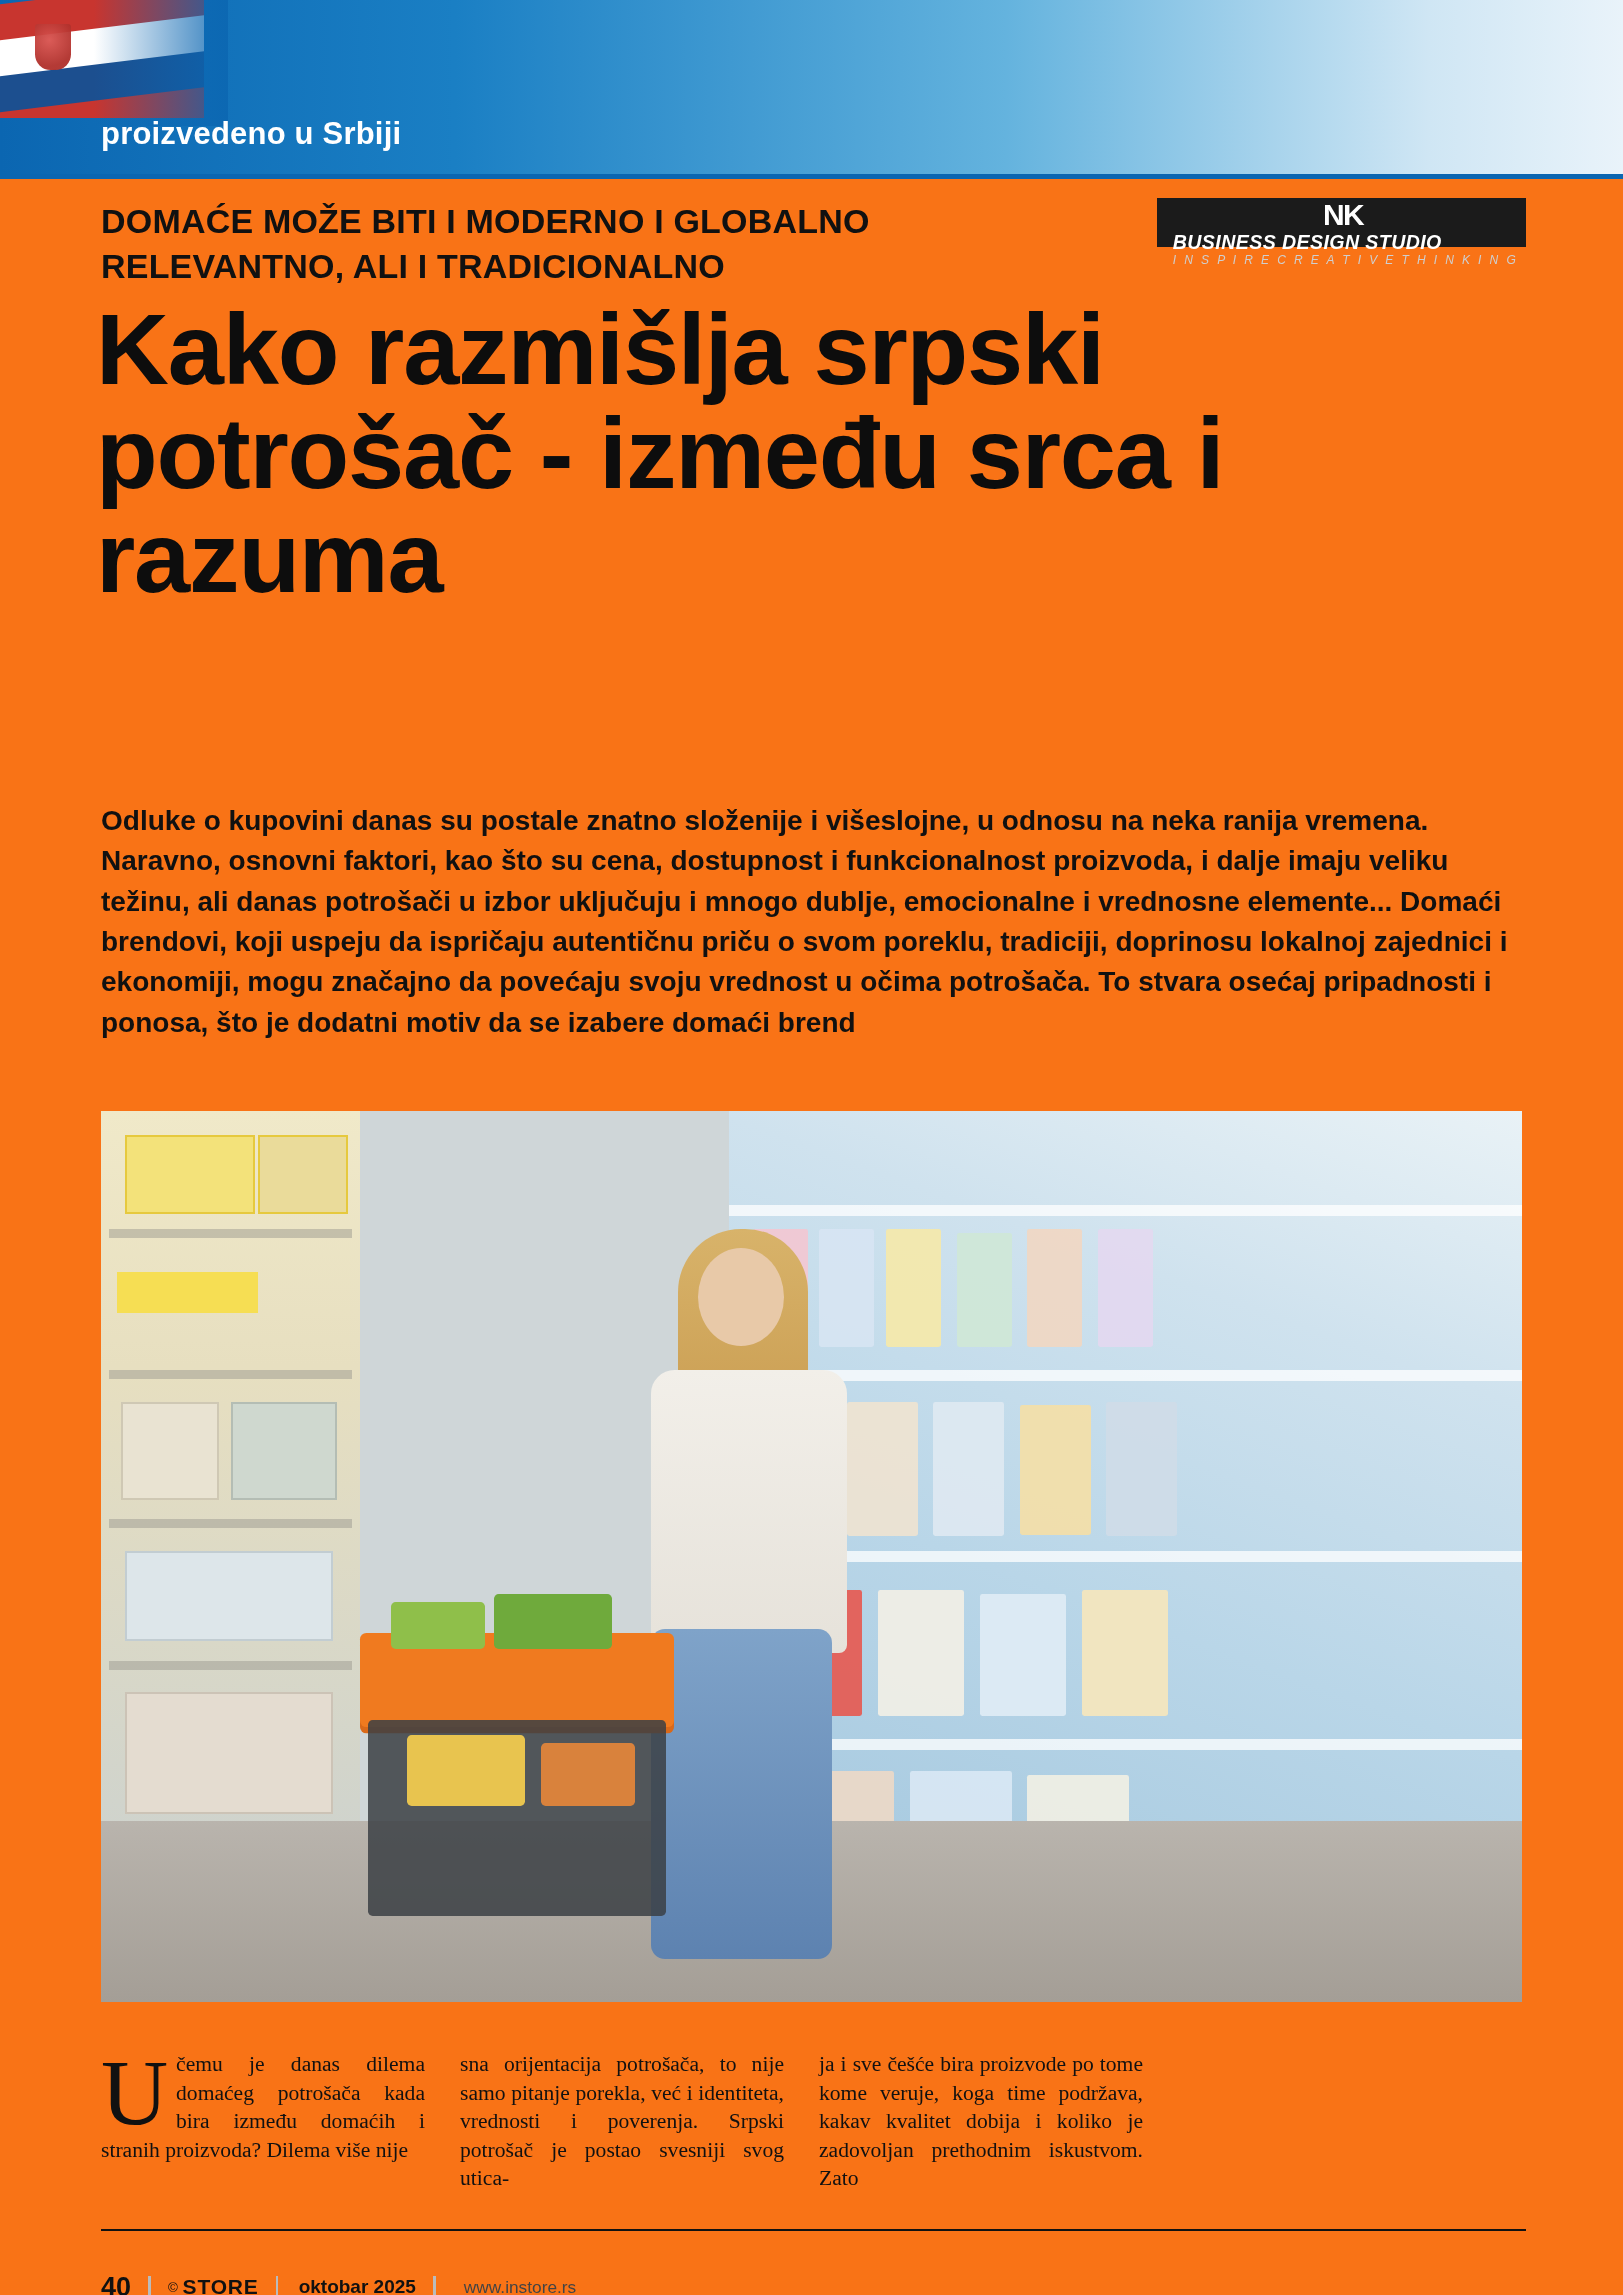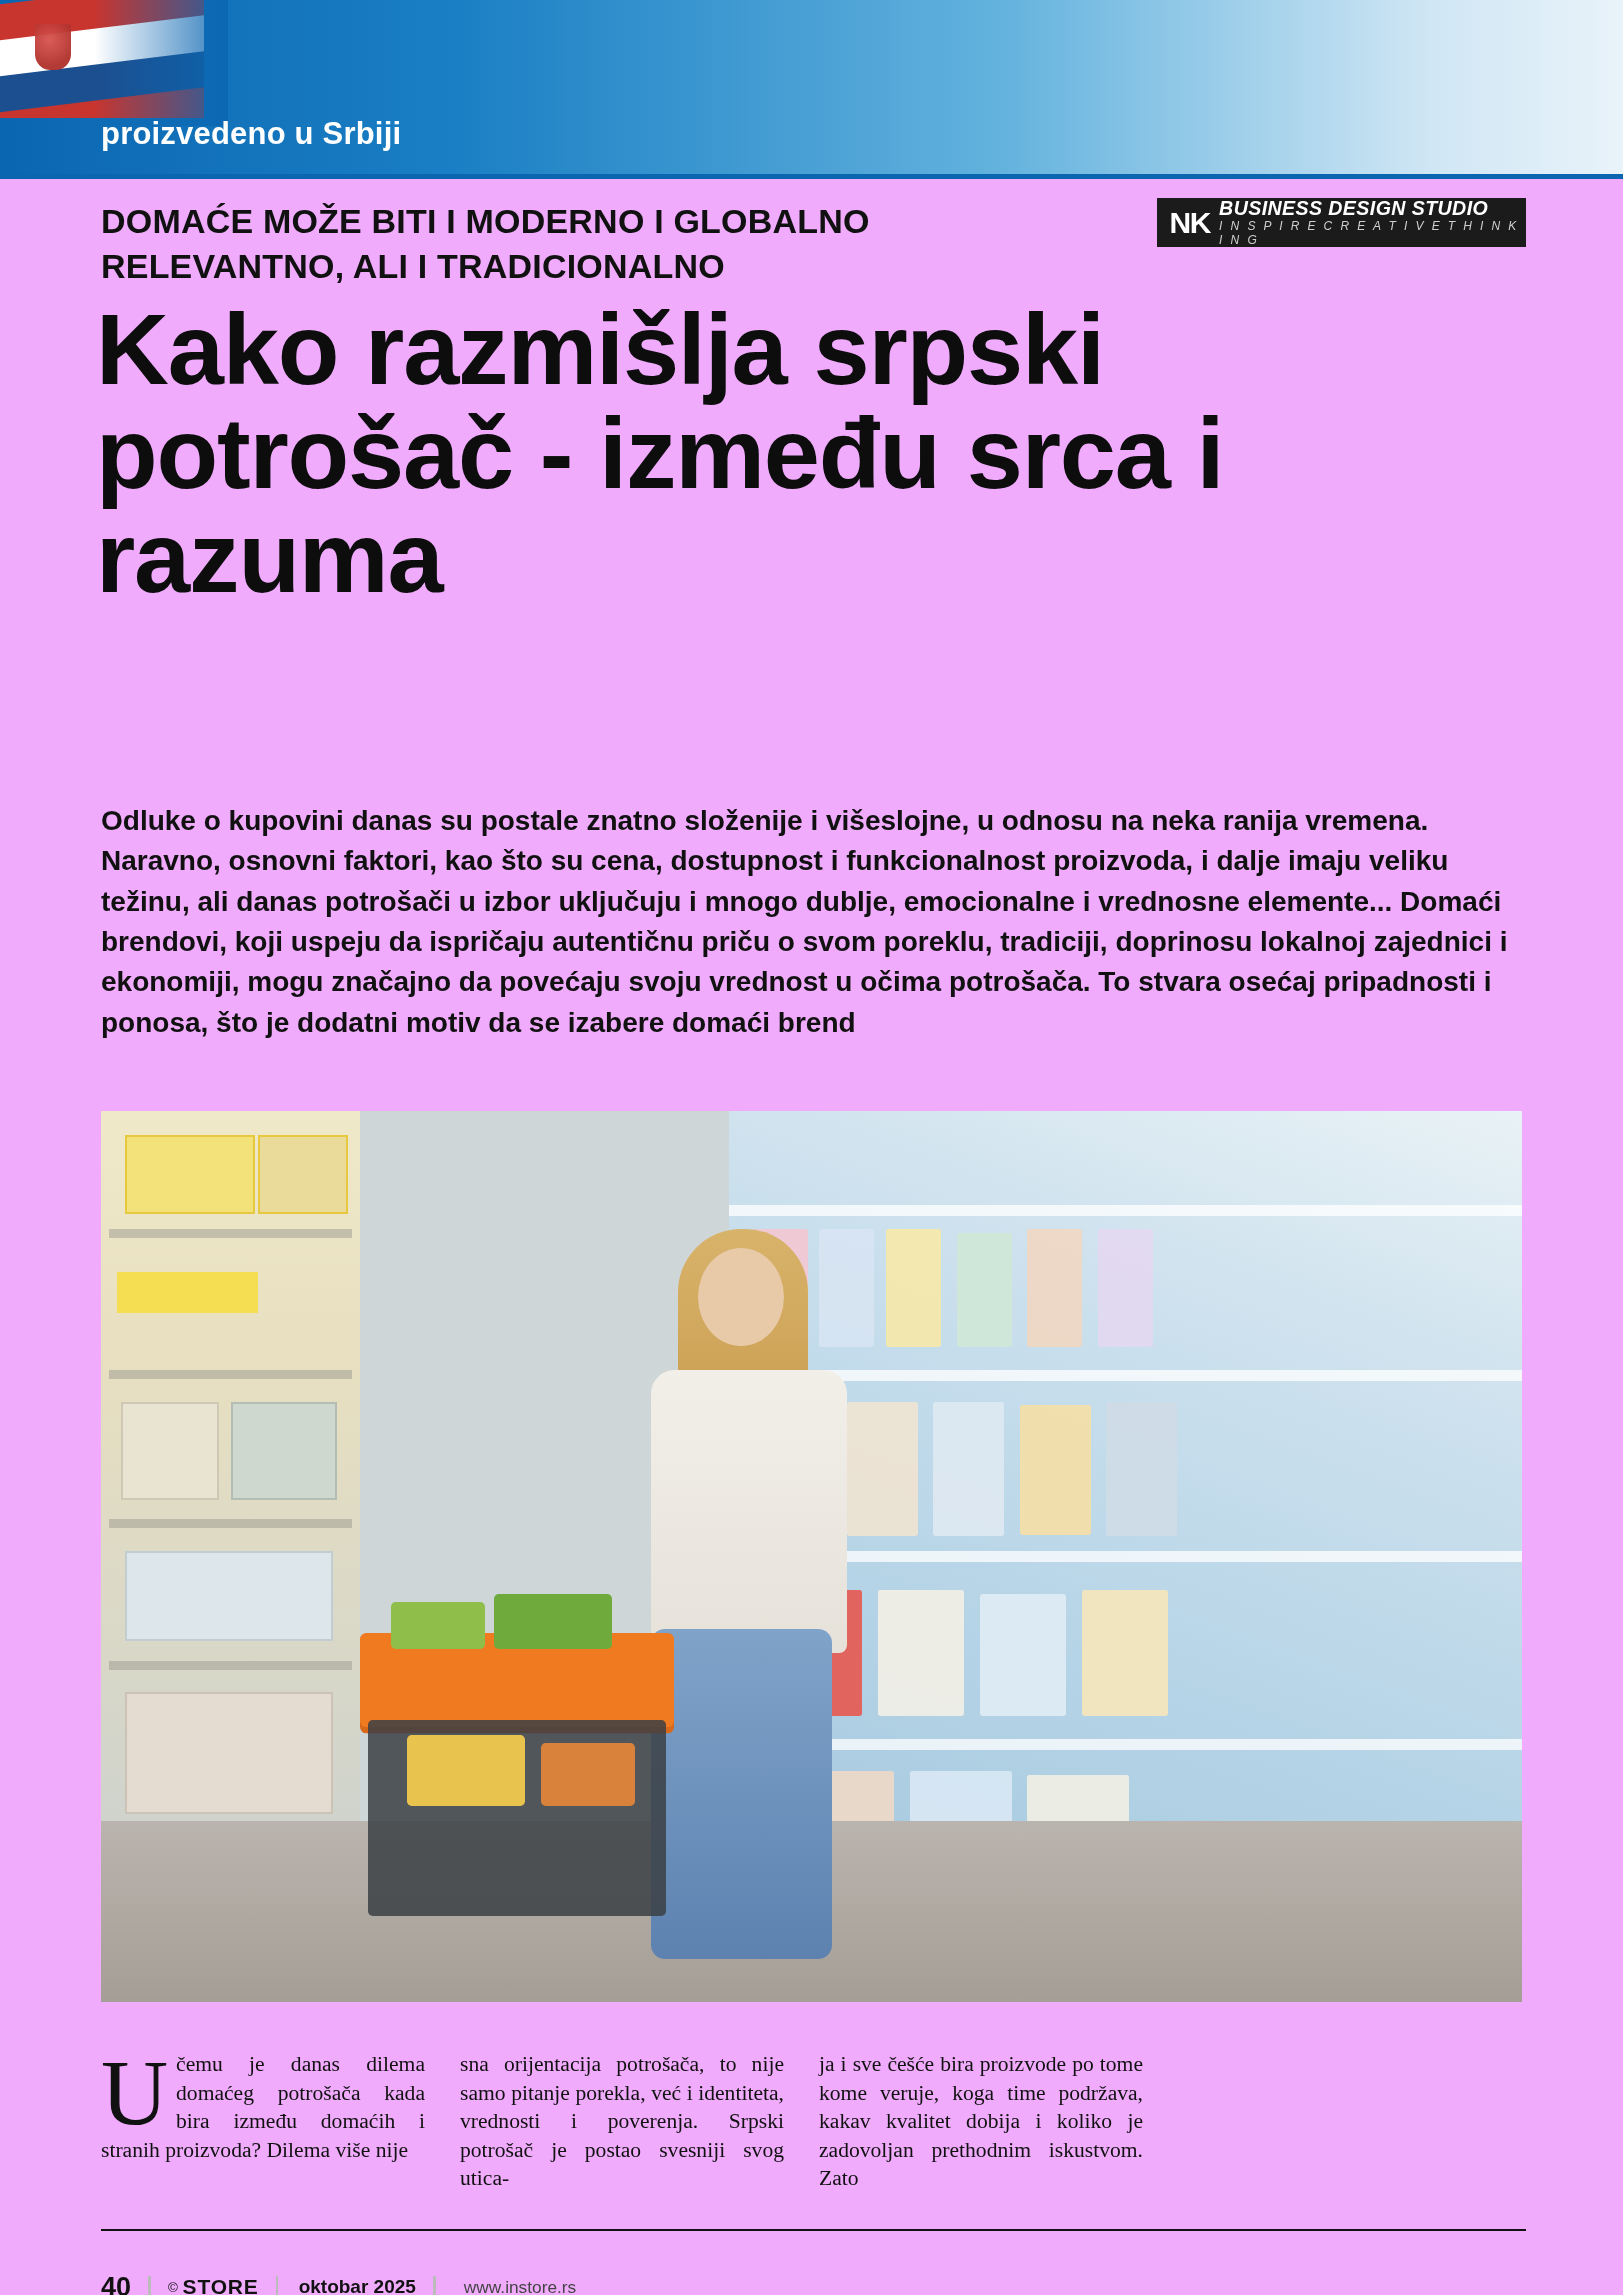--- a/index.html
+++ b/index.html
@@ -7,21 +7,21 @@
     width:1623px;
     background:#ffffff;
     font-family:"Liberation Sans", sans-serif;
     -webkit-font-smoothing:antialiased;
   }
   .page{
     position:relative;
     width:1623px;
     height:2295px;
     overflow:hidden;
-    background:#f0abfc;
+    background:#f97316;
   }
 
   
   .topbar{
     position:absolute;
     left:0; top:0;
     width:1623px;
     height:174px;
     background:linear-gradient(90deg,#0b66b1 0%, #1a7fc4 28%, #64b3de 62%, #cfe6f4 88%, #e9f3fa 100%);
     overflow:hidden;
@@ -82,20 +82,21 @@
     position:absolute;
     right:97px;
     top:198px;
     width:369px;
     height:49px;
     background:#1b1b1b;
     display:flex;
     align-items:center;
     padding-left:7.9px;
     box-sizing:border-box;
+    flex-direction:column;
   }
   .logo .nk{
     color:#ffffff;
     font-size:30px;
     font-weight:bold;
     letter-spacing:-1.6px;
     padding:0 9.4px 0 4.7px;
   }
   .logo .lg-text{display:flex;flex-direction:column;justify-content:center;font-style:italic;}
   .logo .lg1{ color:#ffffff; font-size:19.6px; font-weight:bold; letter-spacing:0.4px; line-height:1.06;}

